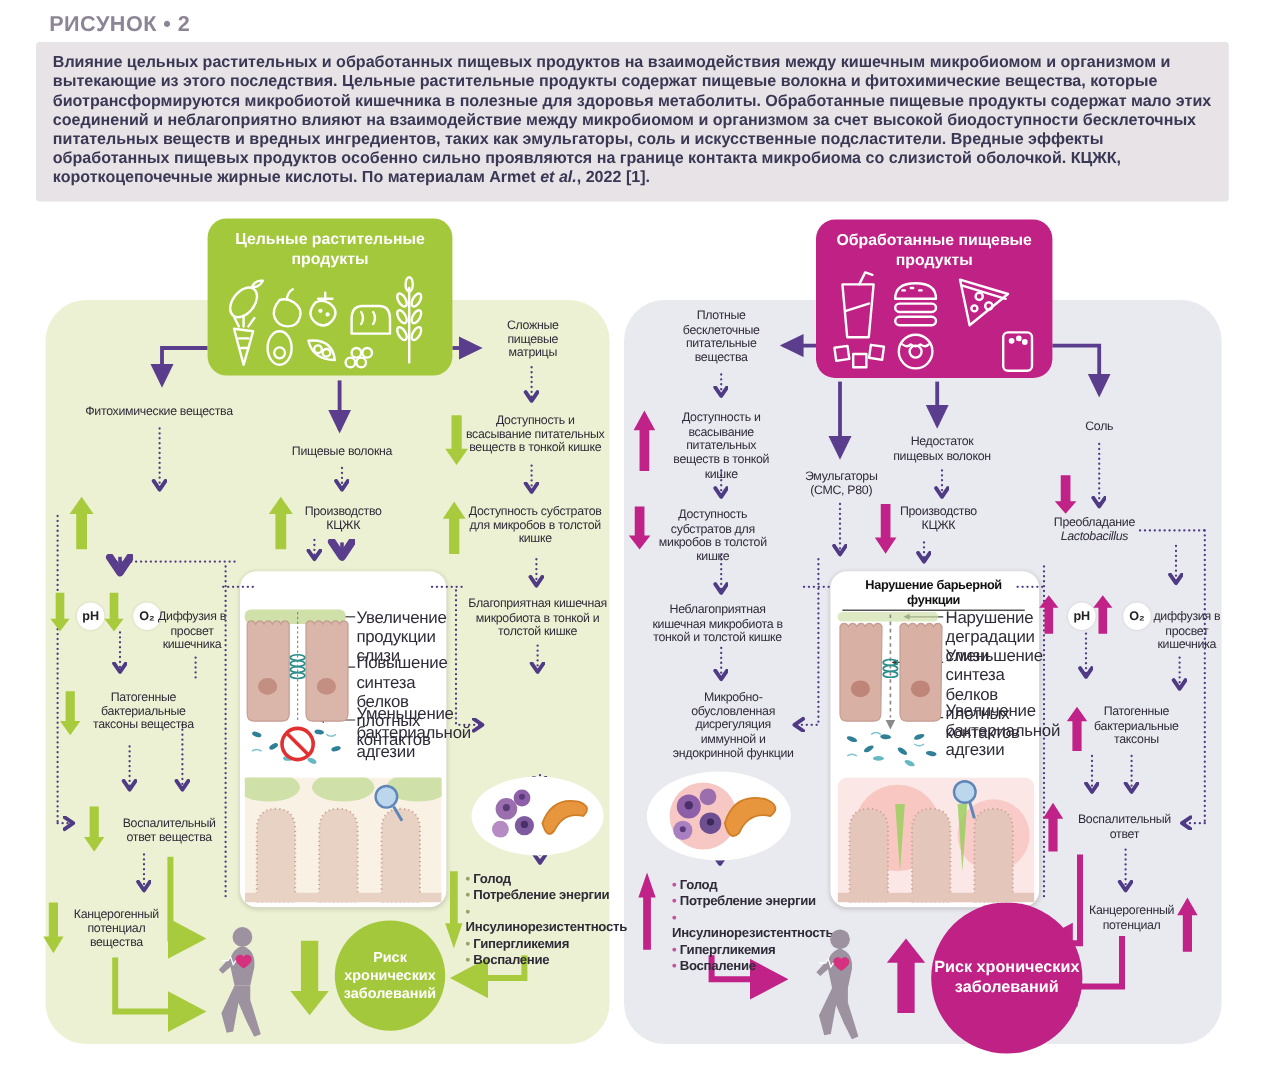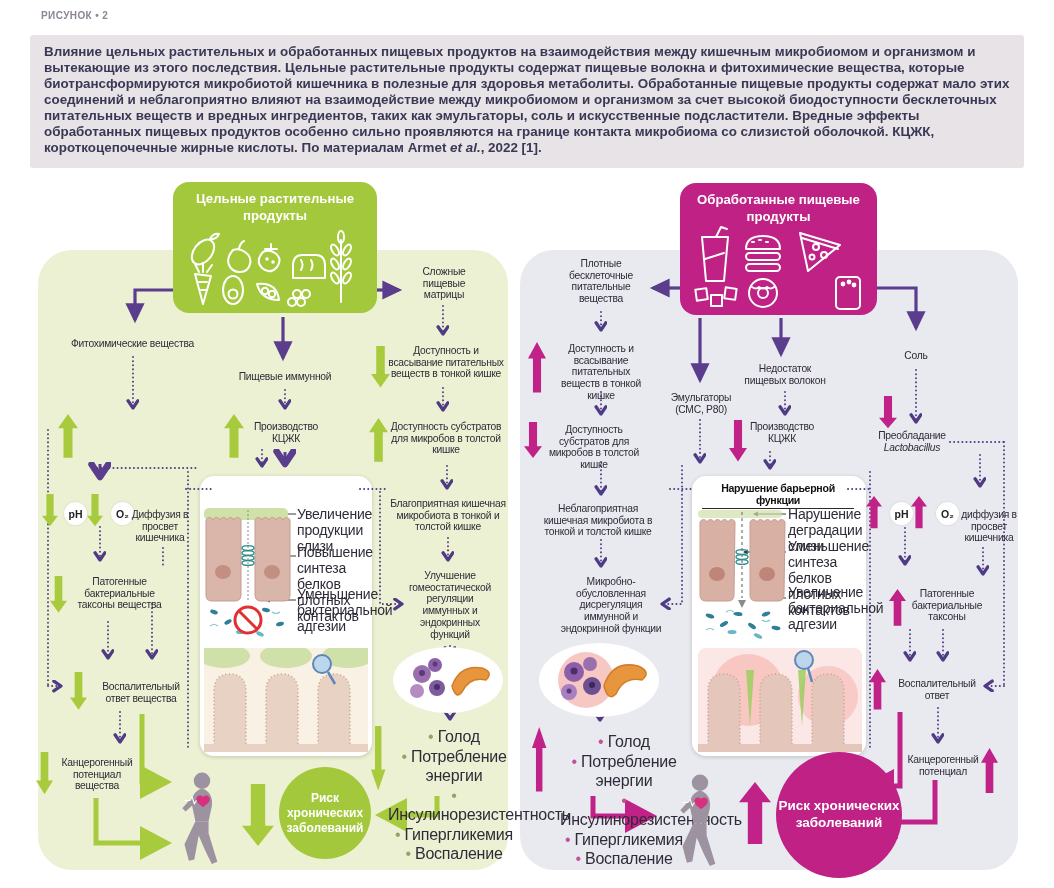--- a/index.html
+++ b/index.html
@@ -1,18 +1,18 @@
 <!DOCTYPE html>
 <html><head>
 <meta charset="utf-8">
 <style>
   html,body{margin:0;padding:0;background:#fff;}
   .page{position:relative;width:1054px;height:888px;background:#fff;overflow:hidden;
         font-family:"Liberation Sans",sans-serif;}
-  .figlabel{position:absolute;left:41px;top:10px;font-weight:bold;font-size:10px;
+  .figlabel{position:absolute;left:41px;top:10px;font-weight:bold;font-size:18px;
         color:#8d8495;letter-spacing:.4px;text-align:right;}
   .caption{position:absolute;left:30px;top:35px;width:966px;background:#e7e3e6;
         border-radius:3px;padding:9px 14px 11px;font-weight:bold;font-size:13.4px;
         line-height:1.2;color:#3a3854;}
   .panel{position:absolute;border-radius:34px;z-index:0;}
   .panel-l{left:38px;top:250px;width:470px;height:620px;background:#edf1d3;}
   .panel-r{left:520px;top:250px;width:498px;height:620px;background:#e9e9f0;}
   .titlebox{position:absolute;border-radius:16px;color:#fff;font-weight:bold;
         font-size:13.2px;text-align:center;line-height:1.25;z-index:4;}
   .titlebox .tt{padding-top:9px;}
@@ -24,22 +24,22 @@
   .badge{position:absolute;width:23px;height:23px;border-radius:50%;background:#fff;
         font-weight:bold;font-size:10.5px;display:flex;align-items:center;
         justify-content:center;color:#222;z-index:3;box-shadow:0 0 2px rgba(0,0,0,.15);}
   .barrier{position:absolute;background:#fff;border-radius:14px;z-index:1;
         box-shadow:0 1px 4px rgba(0,0,0,.18);}
   .btitle{position:absolute;font-weight:bold;font-size:10.6px;color:#101010;
         text-align:center;letter-spacing:-.3px;z-index:3;border-bottom:1.6px solid #2a2a2a;
         padding-bottom:2px;}
   .bitem{position:absolute;font-size:14px;line-height:1.15;color:#2f2b38;
         text-align:left;font-weight:500;letter-spacing:-.2px;z-index:3;}
-  .outcomes{position:absolute;font-size:16px;font-weight:400;color:#2f2b38;
-        letter-spacing:-.25px;z-index:3;text-align:center;line-height:1.22;}
+  .outcomes{position:absolute;font-size:11px;font-weight:700;color:#2f2b38;
+        letter-spacing:-.25px;z-index:3;text-align:left;line-height:1.22;}
   .outcomes div::before{content:"• ";}
   .out-l div::before{color:#9aa06a;}
   .out-r div::before{color:#c2509a;}
   .risk{position:absolute;border-radius:50%;color:#fff;font-weight:bold;
         display:flex;align-items:center;justify-content:center;text-align:center;
         z-index:3;line-height:1.25;}
   .risk-l{left:279px;top:767px;width:92px;height:92px;background:#a4c83c;font-size:12px;}
   .risk-r{left:776px;top:752px;width:126px;height:126px;background:#bf2185;font-size:13.5px;}
   .art{position:absolute;z-index:3;}
   svg.layer{position:absolute;left:0;top:0;z-index:2;pointer-events:none;}
@@ -273,27 +273,26 @@
           <ellipse cx="154" cy="42" rx="3" ry="6" transform="rotate(-30 154 42)"></ellipse>
           <ellipse cx="166" cy="42" rx="3" ry="6" transform="rotate(30 166 42)"></ellipse>
           <ellipse cx="154" cy="56" rx="3" ry="6" transform="rotate(-30 154 56)"></ellipse>
           <ellipse cx="166" cy="56" rx="3" ry="6" transform="rotate(30 166 56)"></ellipse>
           <ellipse cx="160" cy="15" rx="3" ry="6"></ellipse>
         </g>
     </svg>
   </div>
 
   <div class="lbl" style="left:55px;top:338px;width:155px">Фитохимические вещества</div>
-  <div class="lbl" style="left:230px;top:371px;width:110px">Пищевые иммунной</div>
+  <div class="lbl" style="left:230px;top:371px;width:110px">Пищевые волокна</div>
   <div class="lbl" style="left:407px;top:266px;width:74px">Сложные пищевые матрицы</div>
   <div class="lbl" style="left:247px;top:421px;width:78px">Производство КЦЖК</div>
   <div class="lbl" style="left:388px;top:345px;width:116px">Доступность и всасывание питательных веществ в тонкой кишке</div>
   <div class="lbl" style="left:386px;top:421px;width:120px">Доступность субстратов для микробов в толстой кишке</div>
   <div class="lbl" style="left:386px;top:498px;width:124px">Благоприятная кишечная микробиота в тонкой и толстой кишке</div>
-  <div class="lbl" style="left:402px;top:570px;width:96px">Улучшение гомеостатической регуляции иммунных и эндокринных функций</div>
   <div class="badge" style="left:64px;top:502px">pH</div>
   <div class="badge" style="left:111px;top:502px">O₂</div>
   <div class="lbl" style="left:128px;top:509px;width:64px">Диффузия в просвет кишечника</div>
   <div class="lbl" style="left:72px;top:576px;width:95px">Патогенные бактериальные таксоны вещества</div>
   <div class="lbl" style="left:97px;top:681px;width:88px">Воспалительный ответ вещества</div>
   <div class="lbl" style="left:55px;top:757px;width:84px">Канцерогенный потенциал вещества</div>
 
   <div class="bitem" style="left:297px;top:506px;width:72px">Увеличение продукции слизи</div>
   <div class="bitem" style="left:297px;top:544px;width:72px">Повышение синтеза белков плотных контактов</div>
   <div class="bitem" style="left:297px;top:586px;width:72px">Уменьшение бактериальной адгезии</div>

